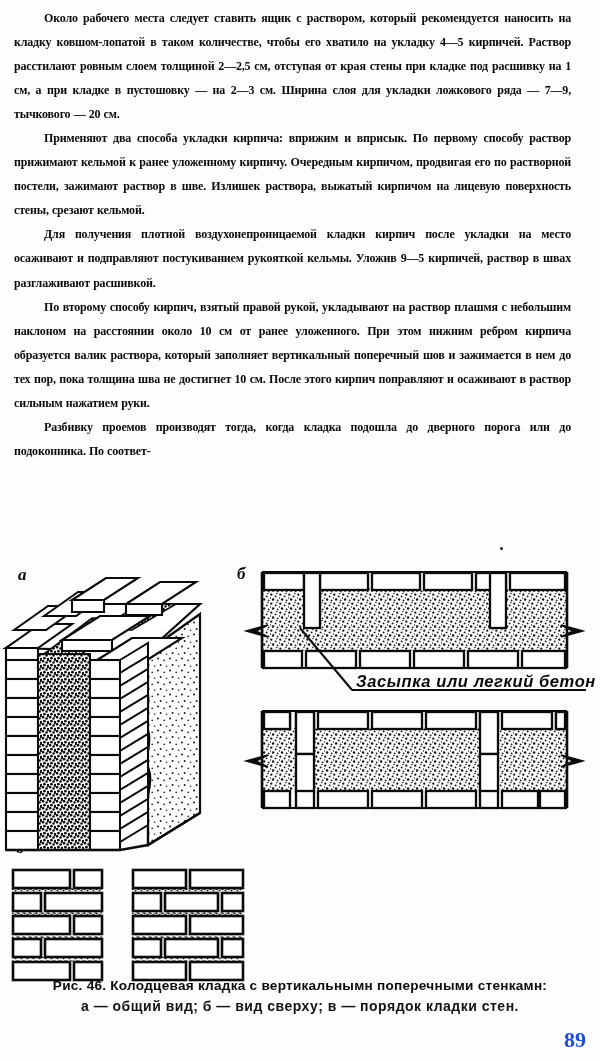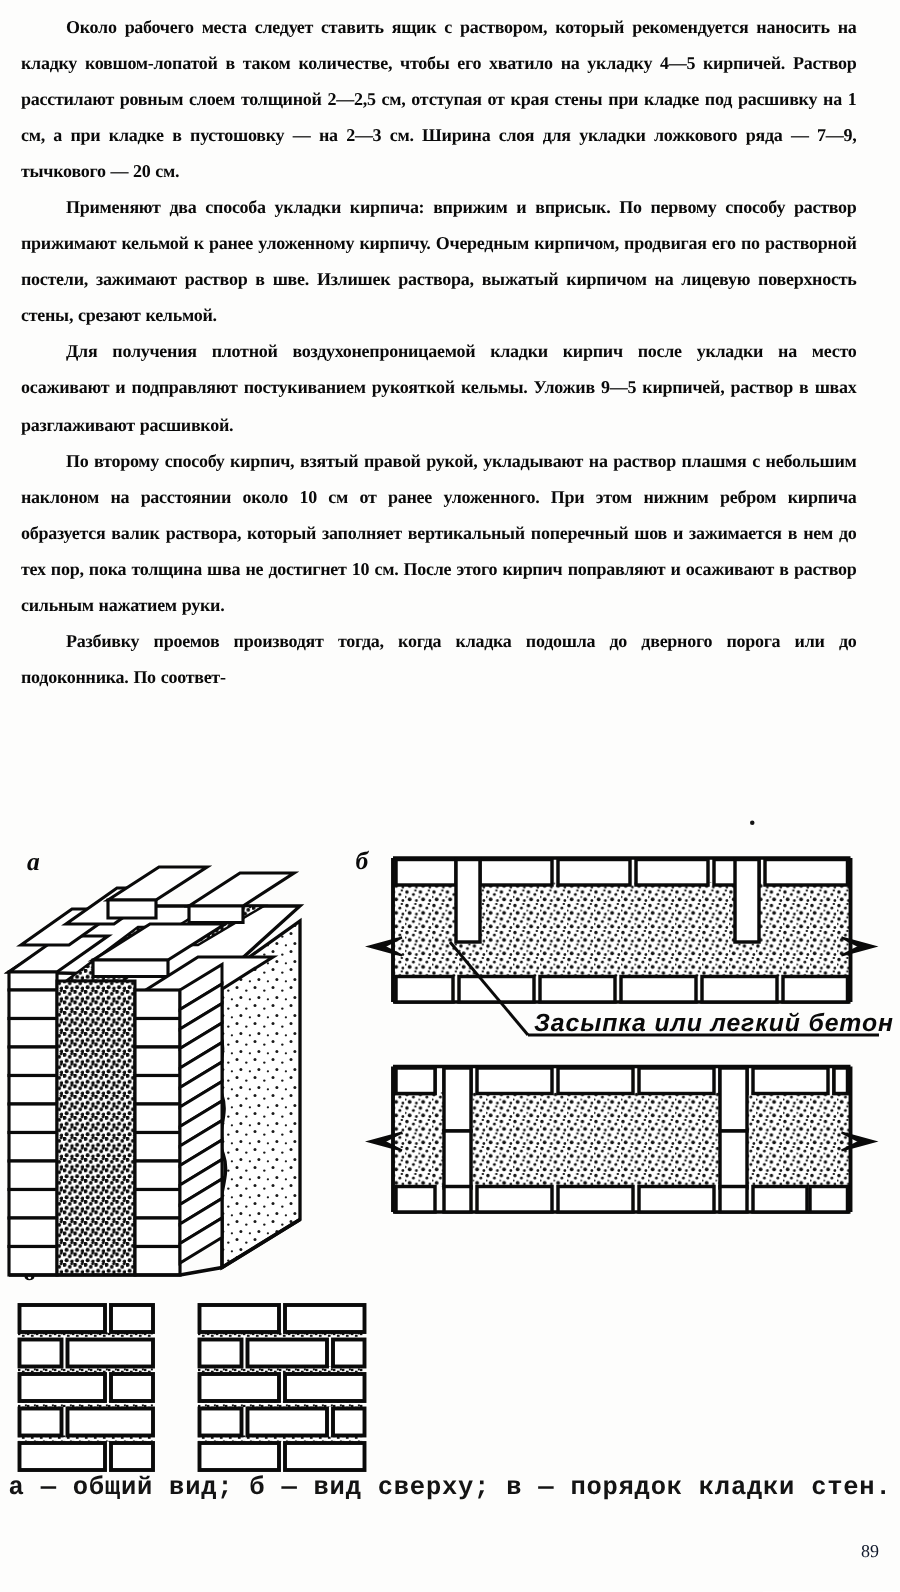--- a/index.html
+++ b/index.html
@@ -75,37 +75,37 @@
   .caption-main {
     font-family: "Liberation Sans", "DejaVu Sans", sans-serif;
     font-size: 13.6px;
     font-weight: 700;
     letter-spacing: 0.25px;
     color: #0a0a0a;
     white-space: nowrap;
   }
   .caption-sub {
     margin-top: 5px;
-    font-family: Liberation Mono, monospace;
-    font-size: 17px;
+    font-family: Liberation Sans, sans-serif;
+    font-size: 14px;
     font-weight: 700;
     letter-spacing: 0.5px;
     color: #141414;
     white-space: nowrap;
   }
 
   
   .page-number {
     position: absolute;
     right: 14px;
     top: 1027px;
     font-family: "Liberation Serif", "DejaVu Serif", serif;
-    font-size: 12px;
-    font-weight: 400;
-    color: #0f172a;
+    font-size: 22px;
+    font-weight: 700;
+    color: #1d4ed8;
   }
 </style>
 </head>
 <body>
 
 <div class="page">
 
   <div class="body-text">
     <p class="para">Около рабочего места следует ставить ящик с раствором, который рекомендуется наносить на кладку ковшом-лопатой в таком количестве, чтобы его хватило на укладку 4—5 кирпичей. Раствор расстилают ровным слоем толщиной 2—2,5 см, отступая от края стены при кладке под расшивку на 1 см, а при кладке в пустошовку — на 2—3 см. Ширина слоя для укладки ложкового ряда — 7—9, тычкового — 20 см.</p>
     <p class="para">Применяют два способа укладки кирпича: вприжим и вприсык. По первому способу раствор прижимают кельмой к ранее уложенному кирпичу. Очередным кирпичом, продвигая его по растворной постели, зажимают раствор в шве. Излишек раствора, выжатый кирпичом на лицевую поверхность стены, срезают кельмой.</p>
@@ -363,18 +363,19 @@
           <rect x="165" y="391" width="53" height="18"></rect>
           <rect x="222" y="391" width="21" height="18"></rect>
           <rect x="133" y="414" width="53" height="18"></rect>
           <rect x="190" y="414" width="53" height="18"></rect>
         </g>
       </g>
     </svg>
   </div>
 
   <div class="caption-wrap">
+    <div class="caption-main">Рис. 46. Колодцевая кладка с вертикальнымн поперечными стенкамн:</div>
     <div class="caption-sub">а — общий вид; б — вид сверху; в — порядок кладки стен.</div>
   </div>
 
   <div class="page-number">89</div>
 
 </div>
 
 </body></html>

